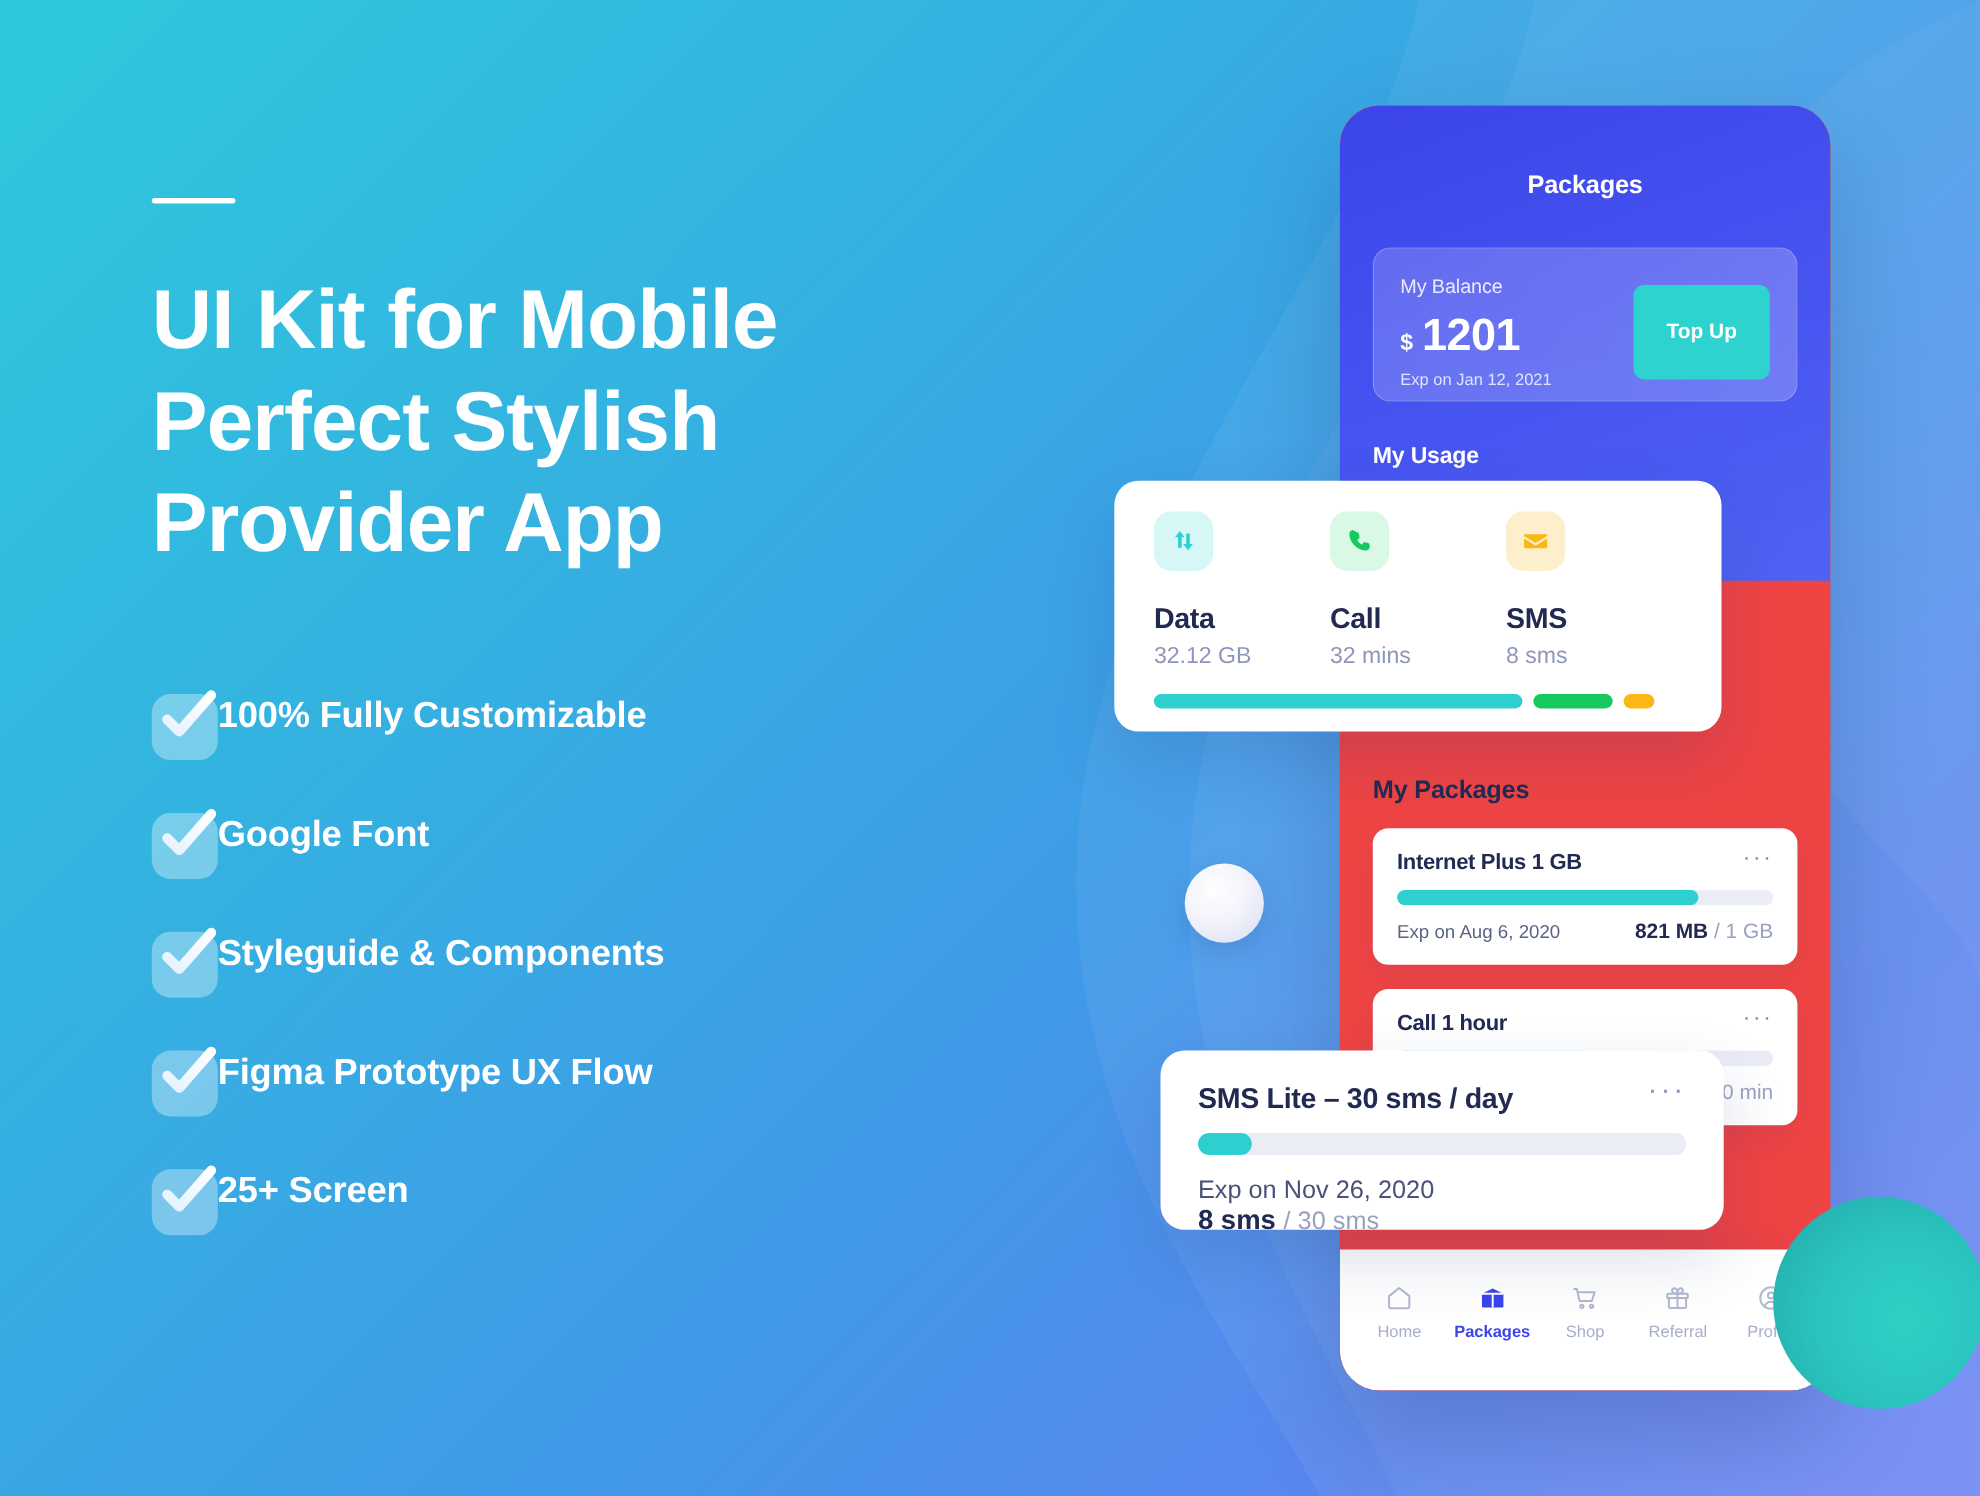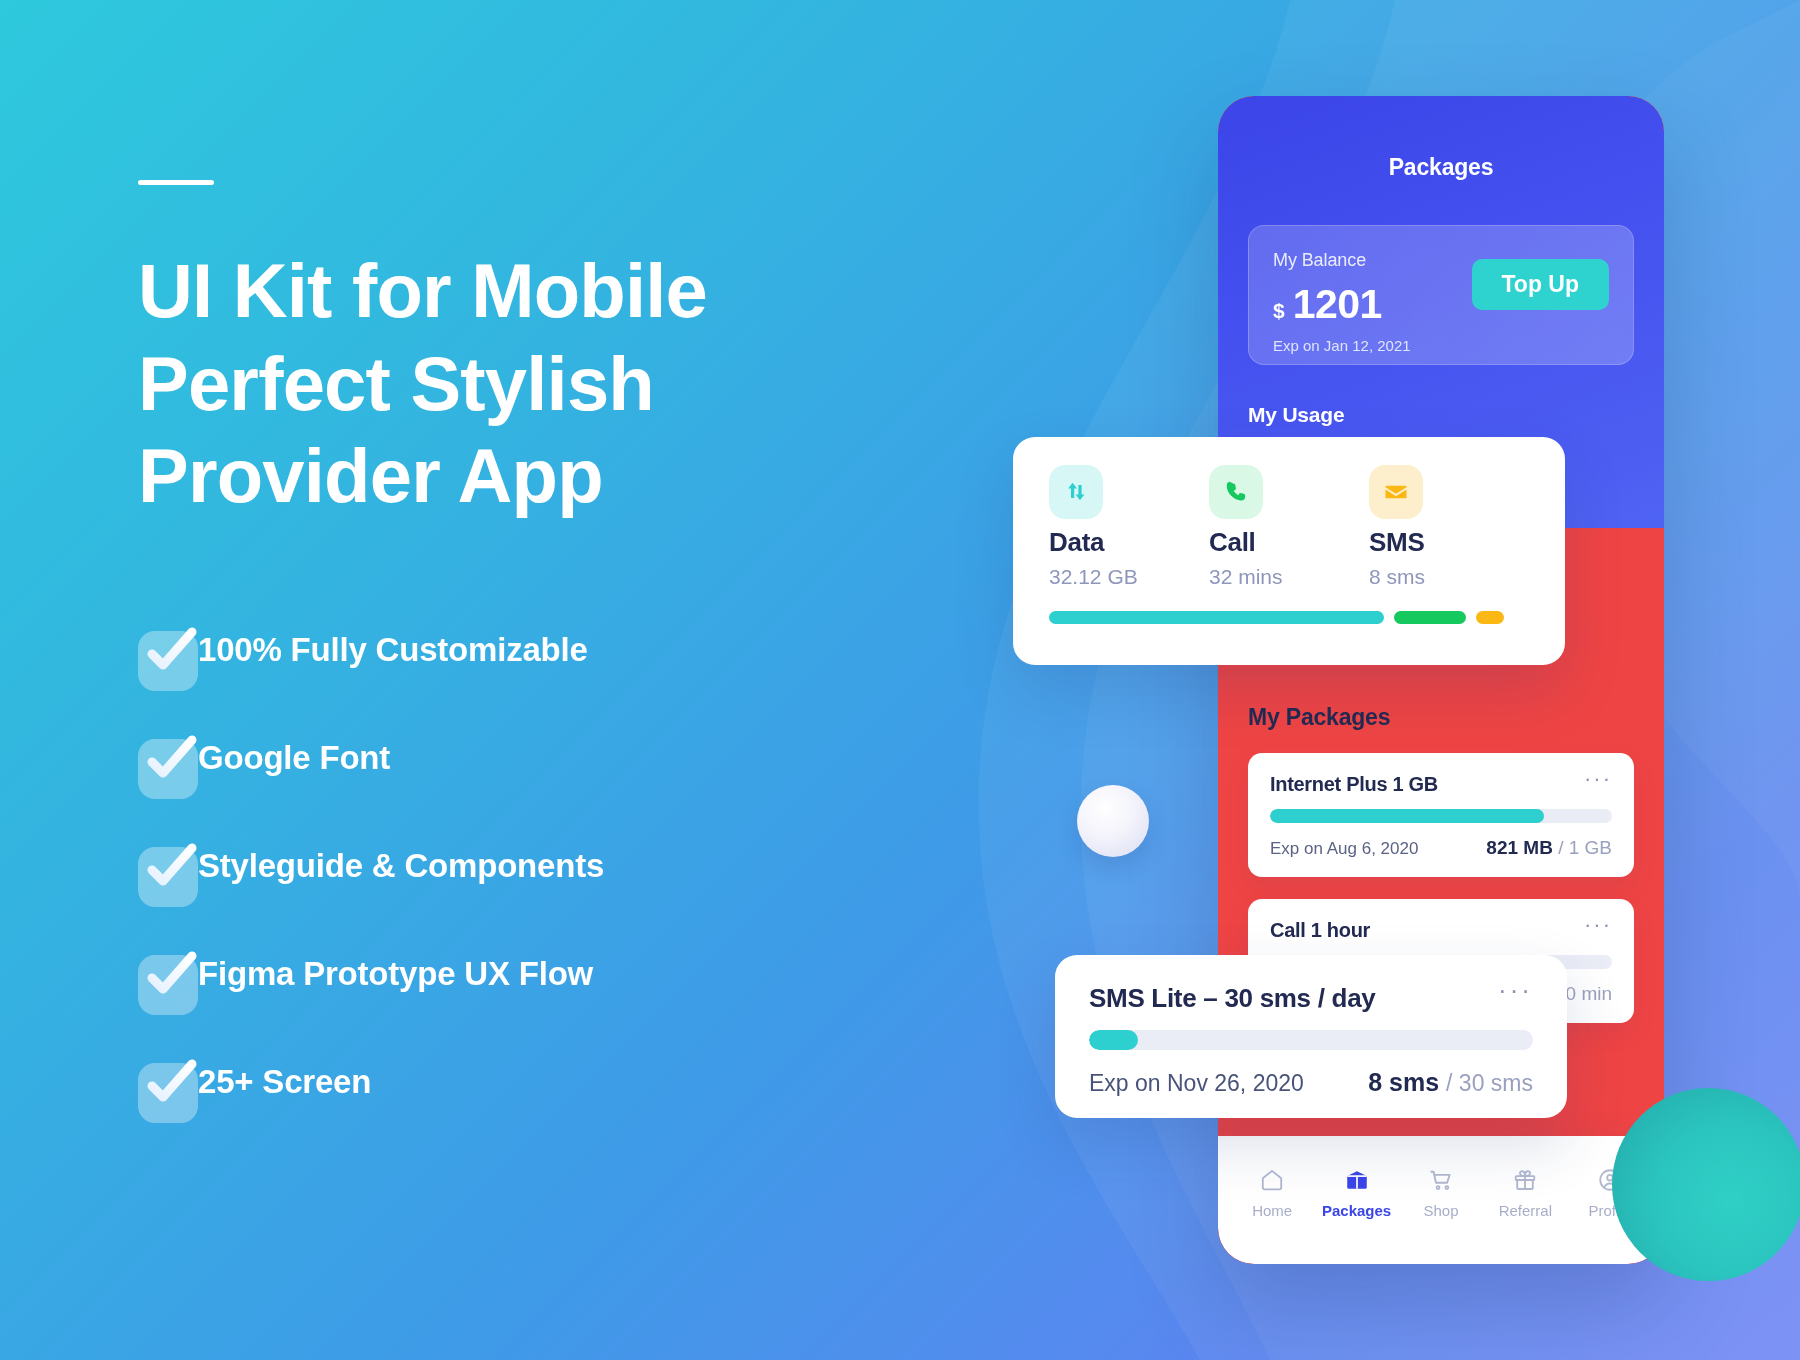--- a/index.html
+++ b/index.html
@@ -68,22 +68,22 @@
   .bal-label { color:#e9ecff; font-size:18px; letter-spacing:-0.1px; }
   .bal-amount-row { display:flex; align-items:baseline; gap:8px; margin-top:10px; }
   .bal-currency { color:#ffffff; font-size:21px; font-weight:bold; }
   .bal-amount { color:#ffffff; font-size:41px; font-weight:bold; letter-spacing:-0.5px; }
   .bal-exp { color:#dfe4ff; font-size:15px; margin-top:9px; }
   .topup-btn {
     margin-top:9px;
     background:#2ed2cf; color:#ffffff;
     border:none; border-radius:10px;
     font-family:"Liberation Sans", sans-serif;
-    font-size:23px; font-weight:bold;
-    padding:12px 30px; cursor:pointer;
+    font-size:19px; font-weight:bold;
+    padding:32px 30px; cursor:pointer;
   }
   .usage-heading { color:#ffffff; font-size:21px; font-weight:bold; margin-top:38px; letter-spacing:-0.2px; }
 
   .phone-body { padding:0 30px; position:relative; }
   .packages-heading { color:#222a52; font-size:23px; font-weight:bold; margin-top:176px; letter-spacing:-0.2px; }
 
   .pkg-card {
     margin-top:22px;
     background:#ffffff;
     border-radius:14px;
@@ -122,39 +122,39 @@
     background:#ffffff; border-radius:22px;
     box-shadow:0 26px 60px rgba(30,50,120,0.16);
     padding:28px 36px 0 36px;
   }
   .usage-cols { display:flex; gap:0; }
   .usage-col { width:165px; }
   .u-ico { width:54px; height:54px; border-radius:16px; display:flex; align-items:center; justify-content:center; }
   .u-ico.data { background:#d7f7f7; }
   .u-ico.call { background:#d9f9e6; }
   .u-ico.sms  { background:#fdefcc; }
-  .u-name { color:#222a52; font-size:26px; font-weight:bold; margin-top:8px; letter-spacing:-0.3px; }
+  .u-name { color:#222a52; font-size:26px; font-weight:bold; margin-top:28px; letter-spacing:-0.3px; }
   .u-val { color:#8e96bb; font-size:21px; margin-top:7px; }
   .u-bars { display:flex; gap:10px; margin-top:22px; align-items:center; }
   .u-bar { height:13px; border-radius:7px; }
 
   .float-sms {
     position:absolute;
     left:1055px; top:955px;
     width:512px; height:163px;
     background:#ffffff; border-radius:22px;
     box-shadow:0 26px 60px rgba(30,50,120,0.16);
     padding:28px 34px;
   }
   .fs-top { display:flex; align-items:flex-start; justify-content:space-between; }
   .fs-name { color:#222a52; font-size:26px; font-weight:bold; letter-spacing:-0.3px; }
   .fs-dots { color:#8c93b5; font-size:26px; line-height:14px; letter-spacing:3px; cursor:pointer; }
   .fs-bar { margin-top:16px; height:20px; border-radius:10px; background:#eaedf6; overflow:hidden; }
   .fs-bar-fill { height:100%; border-radius:10px; background:#2ecfcf; }
-  .fs-foot { margin-top:18px; display:flex; align-items:baseline; justify-content:space-between; }
+  .fs-foot { margin-top:18px; display:flex; align-items:baseline; justify-content:flex-start;flex-direction:column; }
   .fs-exp { color:#49537a; font-size:23px; }
   .fs-amt { color:#222a52; font-size:25px; font-weight:bold; }
   .fs-amt .tot { color:#9aa1bf; font-weight:normal; font-size:23px; }
 
   
   .sphere-white {
     position:absolute; left:1077px; top:785px; width:72px; height:72px; border-radius:50%;
     background:radial-gradient(circle at 38% 32%, #ffffff 0%, #f3f3fb 45%, #d9ddf3 100%);
     box-shadow:0 10px 22px rgba(30,50,120,0.16);
   }

